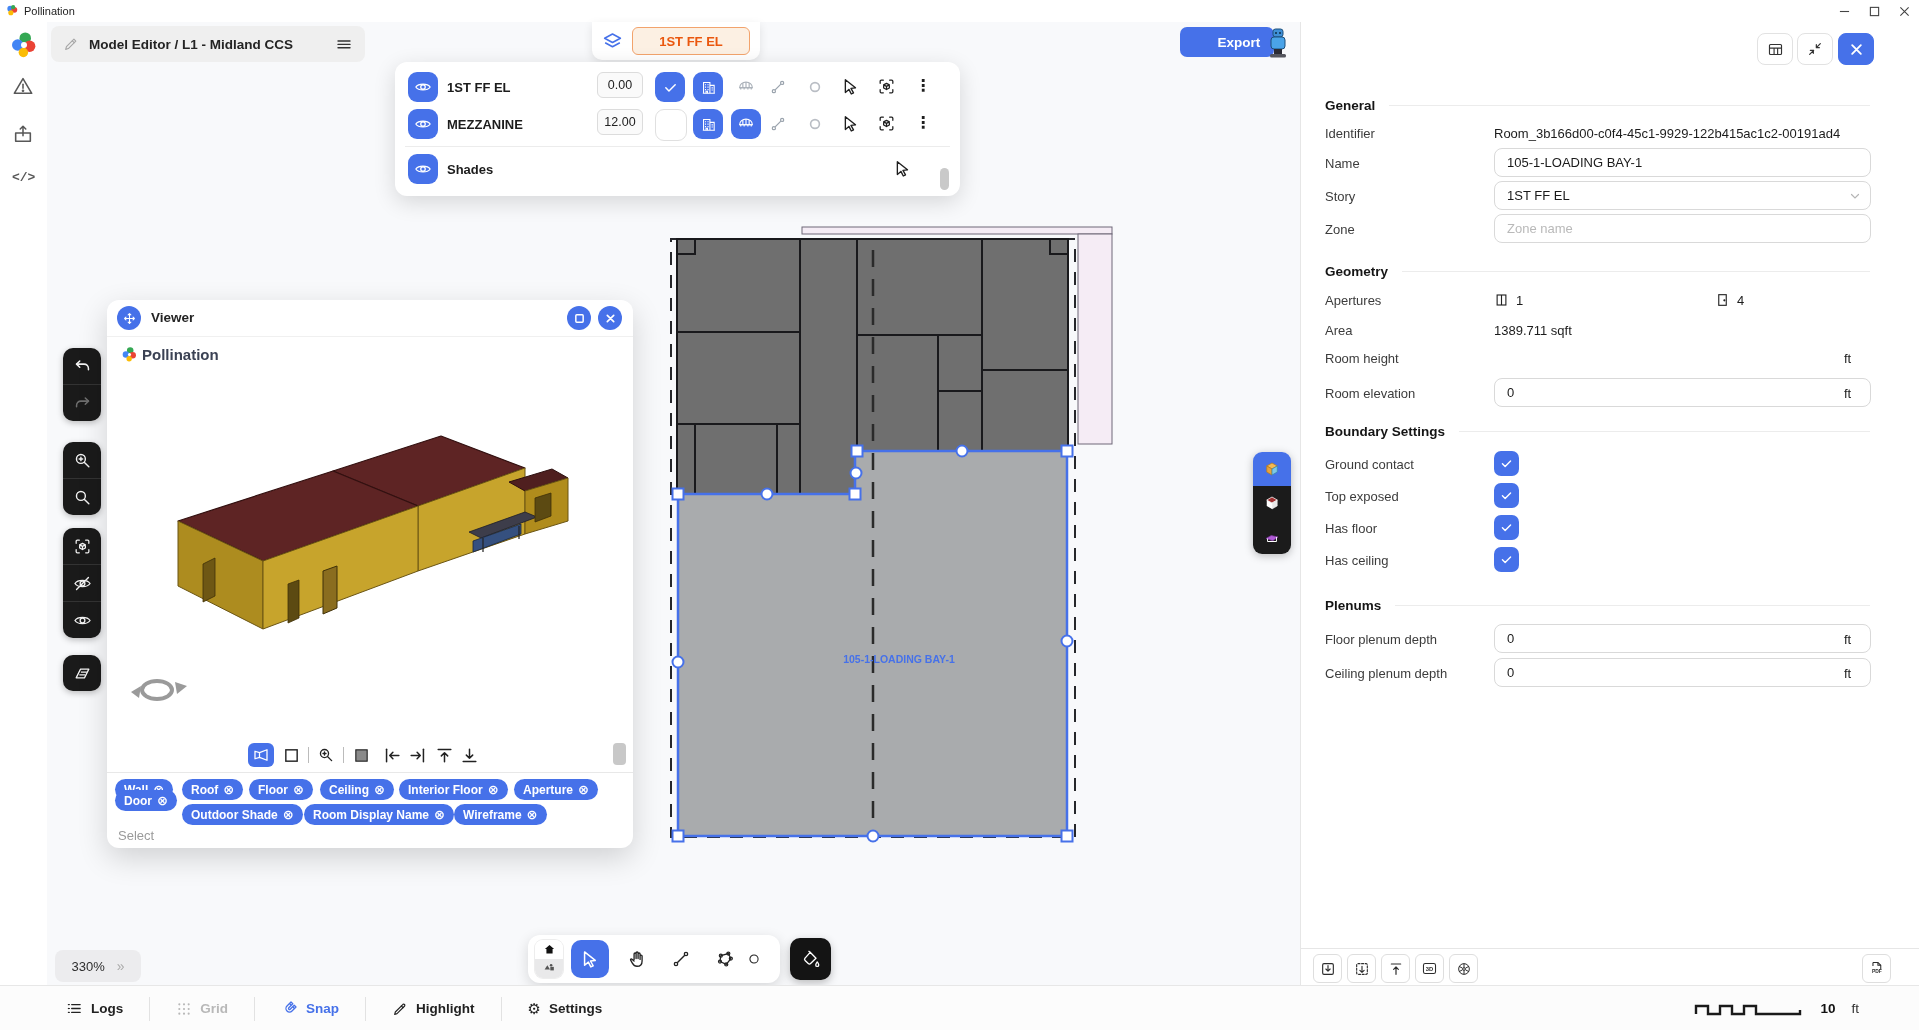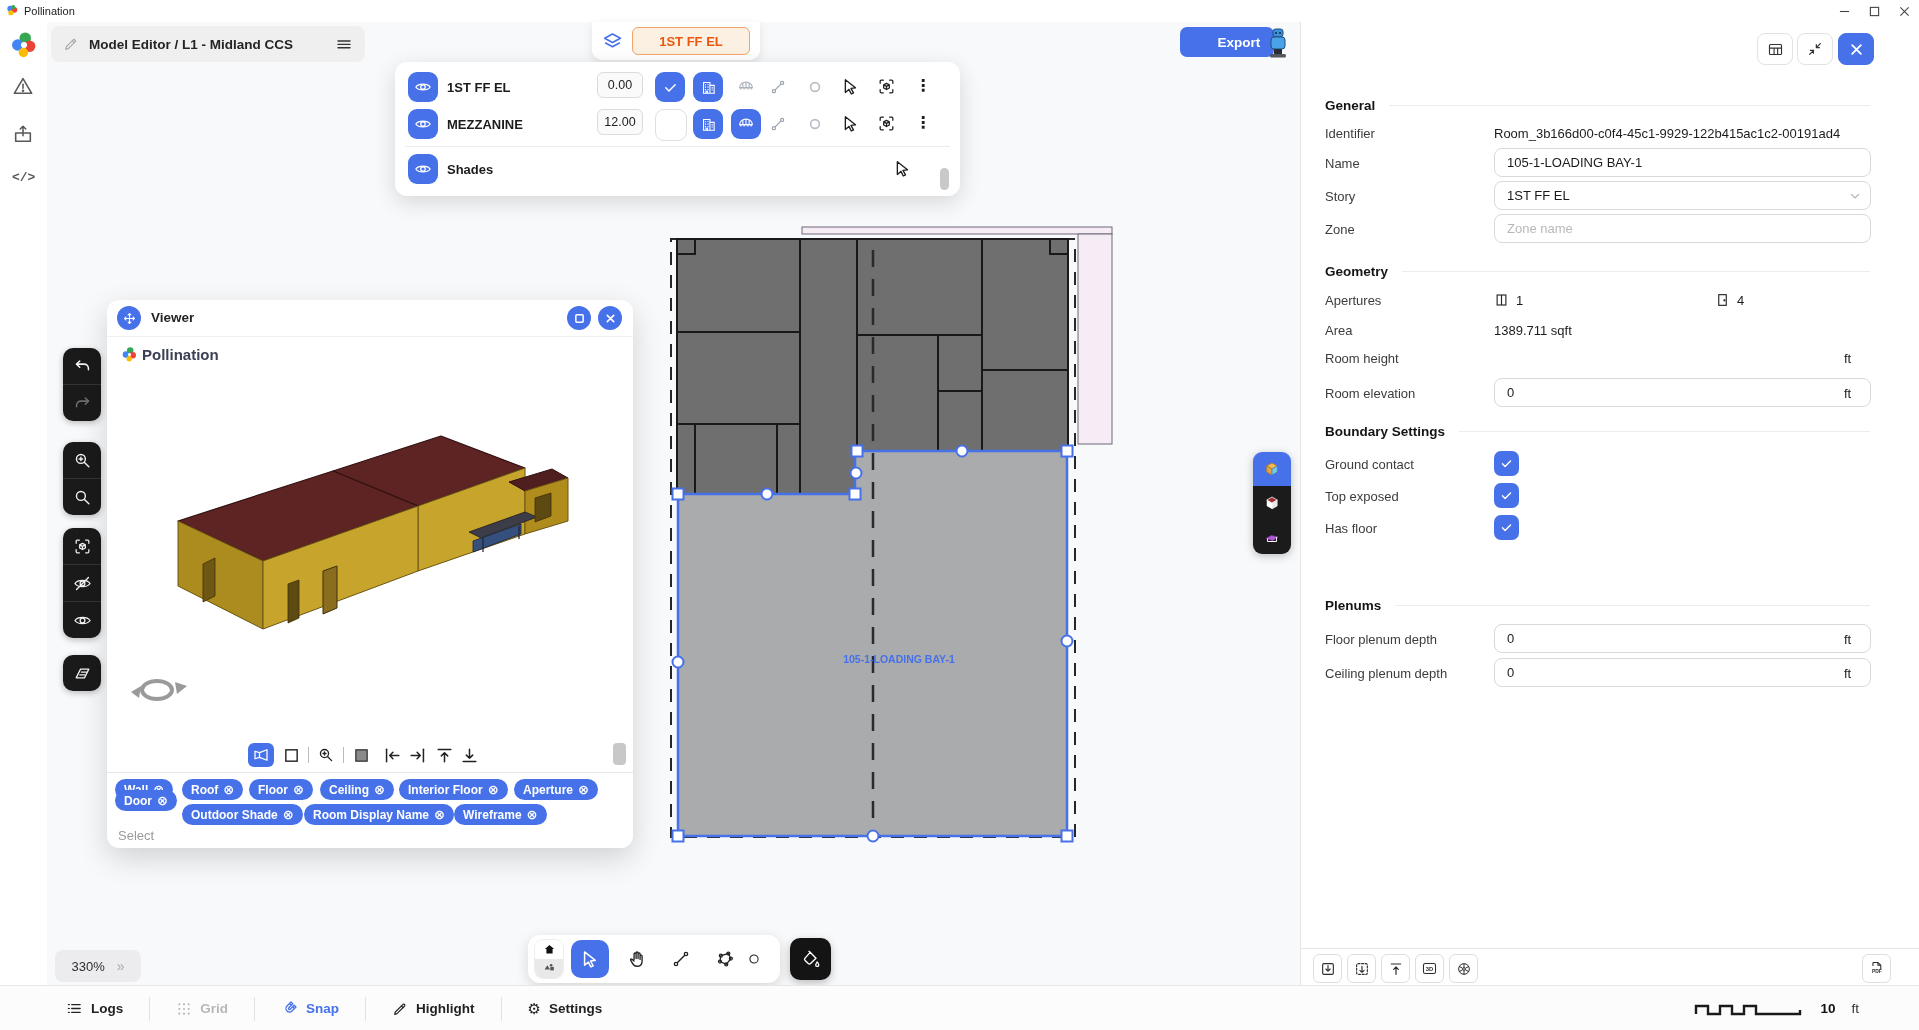--- a/index.html
+++ b/index.html
@@ -713,20 +713,28 @@
         </div>
     </div>
     <div class="prow" style="top:493px;height:25px">
       <span class="plab">Has floor</span>
       <div class="chk">
           <svg width="13" height="13" viewBox="0 0 24 24" fill="none" stroke="#fff" stroke-width="2.6" stroke-linecap="round" stroke-linejoin="round">
             <path d="M4.5 12.5l5 5 10-10"></path>
           </svg>
         </div>
     </div>
+    <div class="prow" style="top:525px;height:25px">
+      <span class="plab">Has ceiling</span>
+      <div class="chk">
+          <svg width="13" height="13" viewBox="0 0 24 24" fill="none" stroke="#fff" stroke-width="2.6" stroke-linecap="round" stroke-linejoin="round">
+            <path d="M4.5 12.5l5 5 10-10"></path>
+          </svg>
+        </div>
+    </div>
 
     <div class="phead" style="top:576px">
         <b>Plenums</b>
         <div class="ln"></div>
       </div>
     <div class="prow" style="top:602px">
       <span class="plab">Floor plenum depth</span>
       <input class="pinp" value="0" style="">
       <span class="ftu">ft</span>
     </div>

